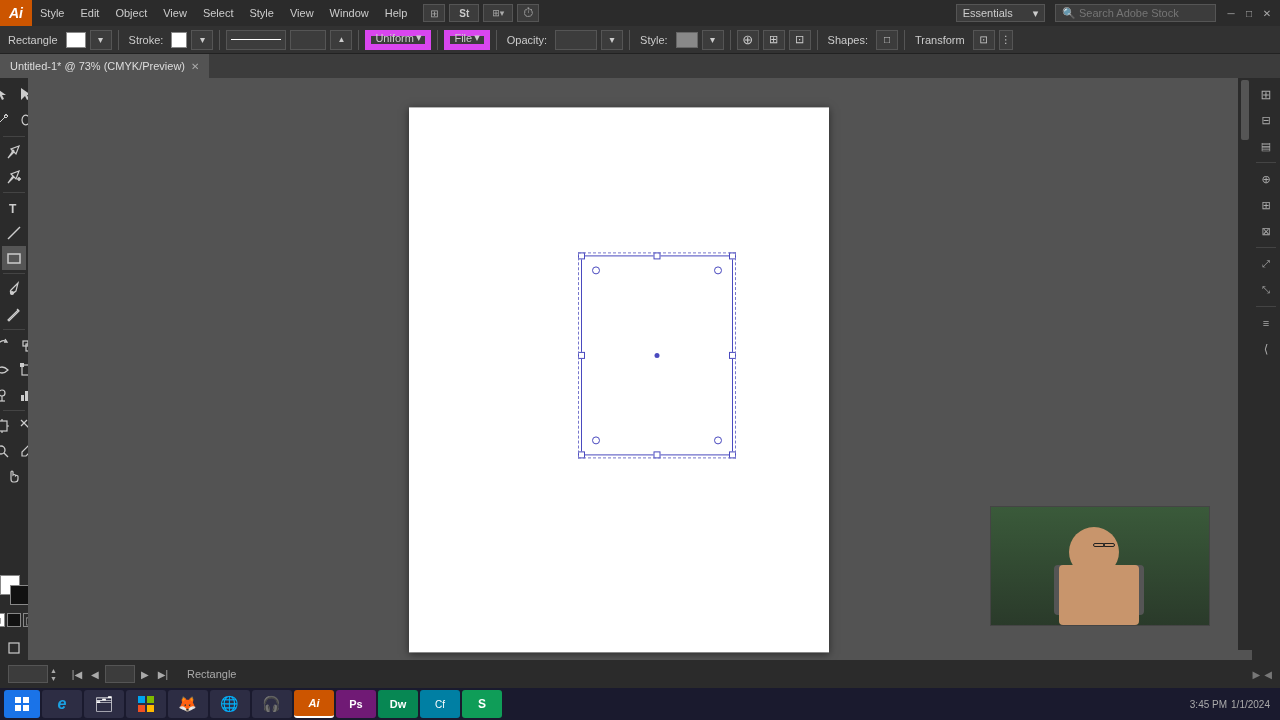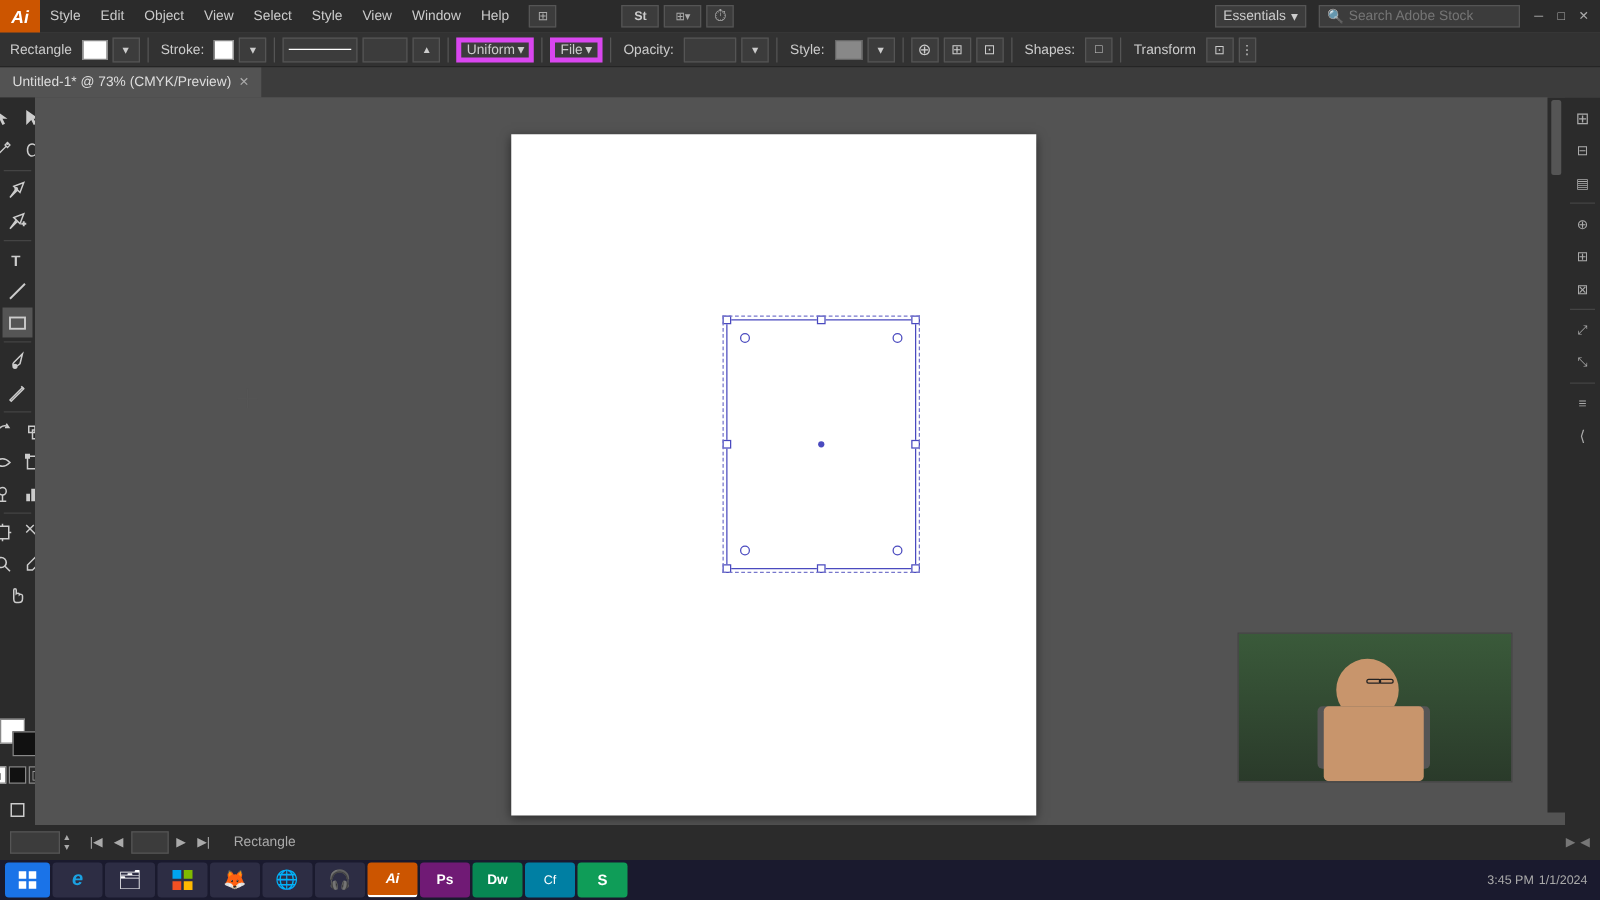--- a/index.html
+++ b/index.html
@@ -43,21 +43,21 @@
       align-items: center;
       gap: 4px;
       padding-right: 6px;
     }
     .win-btn {
       width: 14px; height: 14px;
       display: flex; align-items: center; justify-content: center;
       color: #aaa; font-size: 10px; cursor: pointer;
     }
     .workspace-dropdown {
-      display: flex; align-items: center; gap: 4px;
+      display: flex; align-items: center; gap: 20px;
       background: #3c3c3c; border: 1px solid #555; padding: 1px 6px;
       height: 18px; cursor: pointer; color: #ccc; font-size: 11px;
       margin-right: 6px;
     }
     .search-box {
       display: flex; align-items: center;
       background: #3c3c3c; border: 1px solid #555;
       height: 18px; padding: 0 6px; margin-right: 4px;
     }
     .search-box input {
@@ -79,21 +79,21 @@
     .toolbar-label {
       color: #ccc; font-size: 11px; padding: 0 4px;
     }
     .toolbar-swatch {
       width: 20px; height: 16px;
       background: #fff;
       border: 1px solid #888;
     }
     .toolbar-dropdown {
       display: flex; align-items: flex-end;
-      background: #3c3c3c; border: 4px solid #d946ef;
+      background: #3c3c3c; border: 6px solid #d946ef;
       height: 20px; padding: 0 4px; cursor: pointer; color: #ccc;
       font-size: 11px; gap: 2px;
     }
     .toolbar-sep { width: 1px; height: 20px; background: #555; margin: 0 2px; }
     .toolbar-input {
       background: #3c3c3c; border: 1px solid #555;
       height: 20px; color: #ccc; font-size: 11px; width: 36px;
       padding: 0 2px; text-align: center;
     }
     .toolbar-btn {
@@ -430,21 +430,21 @@
   <div class="menu-item">Object</div>
   <div class="menu-item">View</div>
   <div class="menu-item">Select</div>
   <div class="menu-item">Style</div>
   <div class="menu-item">View</div>
   <div class="menu-item">Window</div>
   <div class="menu-item">Help</div>
 
   <div style="margin-left: 8px; display:flex; align-items:center; gap:4px;">
     <div style="width:22px;height:18px;background:#3c3c3c;border:1px solid #555;display:flex;align-items:center;justify-content:center;color:#aaa;font-size:10px;cursor:pointer;">⊞</div>
-    <div style="width:30px;height:18px;background:#3c3c3c;border:1px solid #555;display:flex;align-items:center;justify-content:center;color:#ccc;font-size:10px;cursor:pointer;font-weight:bold;margin-left:48px;">St</div>
+    <div style="width:30px;height:18px;background:#3c3c3c;border:1px solid #555;display:flex;align-items:center;justify-content:center;color:#ccc;font-size:10px;cursor:pointer;font-weight:bold;">St</div>
     <div style="width:30px;height:18px;background:#3c3c3c;border:1px solid #555;display:flex;align-items:center;justify-content:center;color:#aaa;font-size:9px;cursor:pointer;">⊞▾</div>
     <div style="width:22px;height:18px;background:#3c3c3c;border:1px solid #555;display:flex;align-items:center;justify-content:center;color:#aaa;font-size:13px;cursor:pointer;">⏱</div>
   </div>
 
   <div id="menu-right">
     <div class="workspace-dropdown">
       <span>Essentials</span>
       <span>▾</span>
     </div>
     <div class="search-box">

